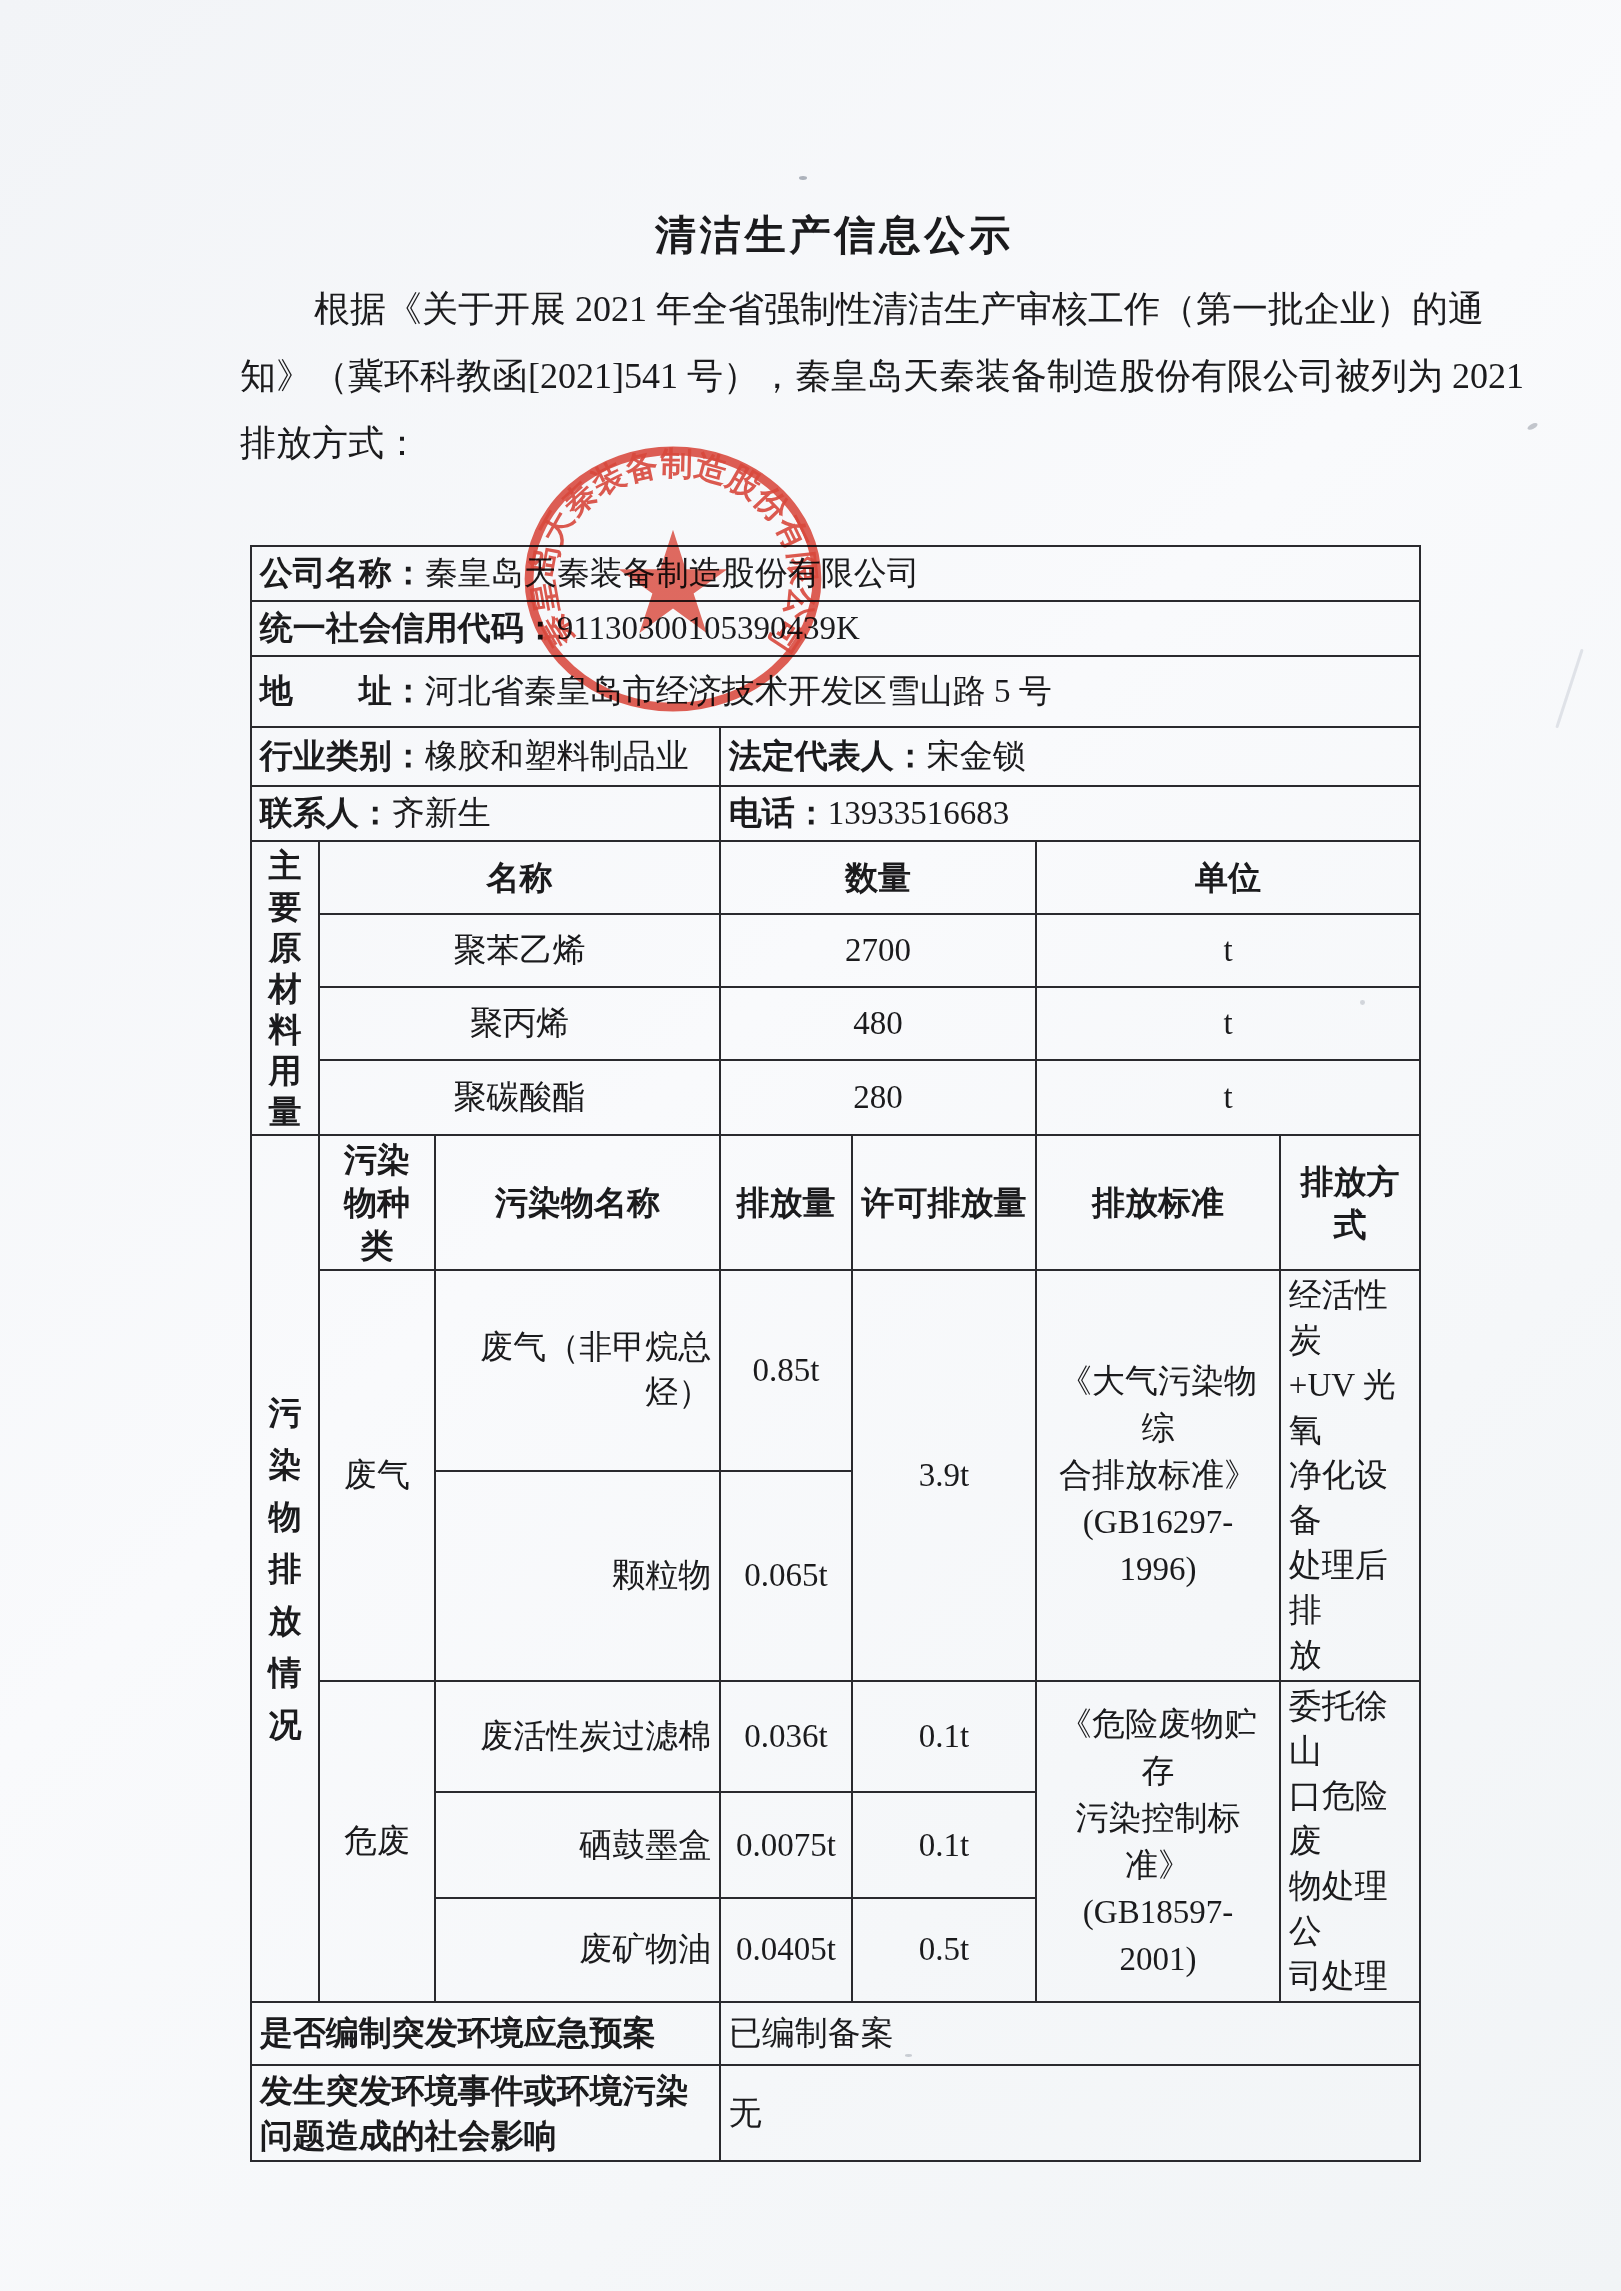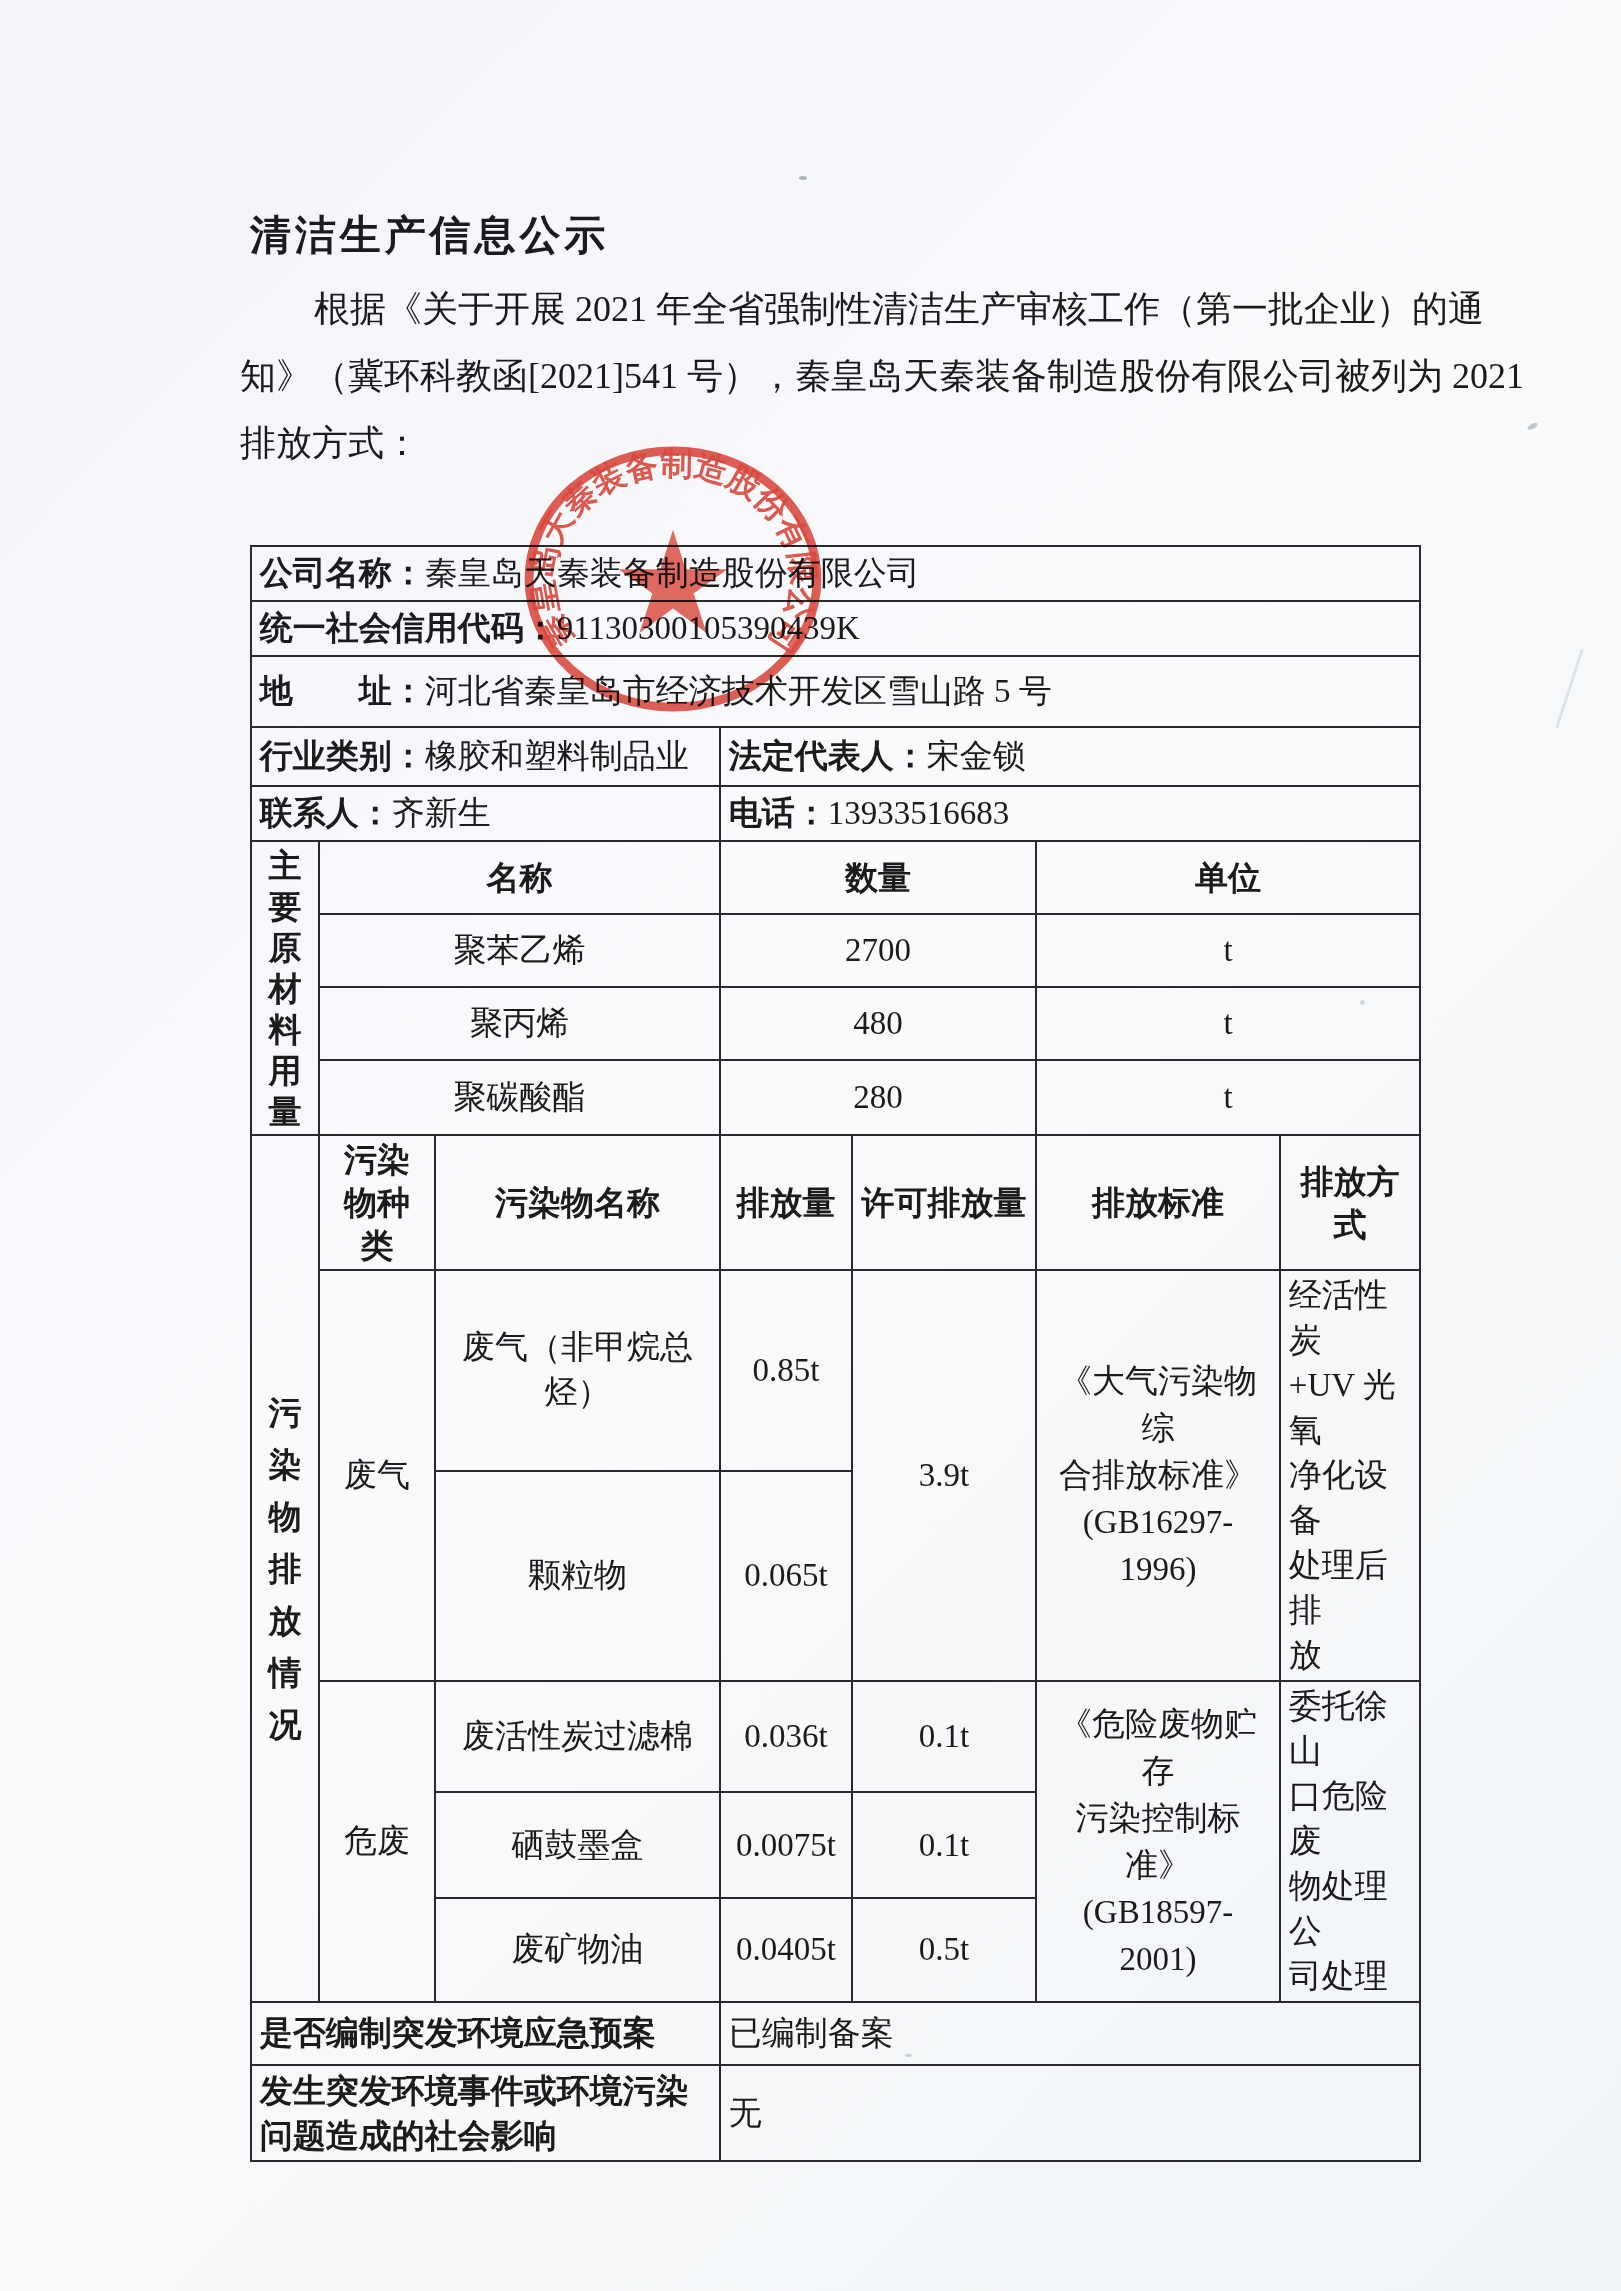--- a/index.html
+++ b/index.html
@@ -7,21 +7,21 @@
     position:relative;
     width:1621px;height:2292px;
     margin:0 auto;
     background:linear-gradient(135deg,#f2f4f7 0%,#f9fafc 45%,#f1f4f6 100%);
     overflow:hidden;
     font-family:"Liberation Serif",serif;
     color:#1b1b1d;
   }
   .doc-title{
     position:absolute;left:250px;top:208px;width:1169px;
-    text-align:left;
+    text-align:center;
     font-family:"Liberation Sans",sans-serif;
     font-weight:bold;font-size:41px;letter-spacing:3.9px;
   }
   .intro{
     position:absolute;left:240px;top:276px;width:1176px;
     font-size:36px;line-height:67px;
   }
   .intro .line{white-space:pre;}
   .intro .indent{padding-left:74px;}
   table.main{
@@ -45,21 +45,21 @@
   td.vlab{
     font-family:"Liberation Sans",sans-serif;font-weight:bold;
     text-align:center;white-space:pre-line;padding:2px 2px;
   }
   td.vlab-a{line-height:41px;}
   td.vlab-b{line-height:52px;}
   td.hdr{
     font-family:"Liberation Sans",sans-serif;font-weight:bold;
     text-align:center;white-space:pre-line;line-height:43px;
   }
-  td.name-cell{text-align:center;padding-left:15.7px;}
+  td.name-cell{text-align:right;padding-left:15.7px;}
   td.amt-cell{text-align:center;padding-left:11.8px;font-family:"Liberation Serif",serif;}
   td.std-cell{text-align:center;white-space:pre-line;line-height:47px;}
   td.mth-cell{text-align:left;padding-left:7.8px;white-space:pre-line;line-height:45px;}
   
   svg.seal{
     position:absolute;left:520px;top:441px;width:306px;height:276px;
     mix-blend-mode:multiply;opacity:.92;
   }
   
   .speck{position:absolute;border-radius:50%;}

